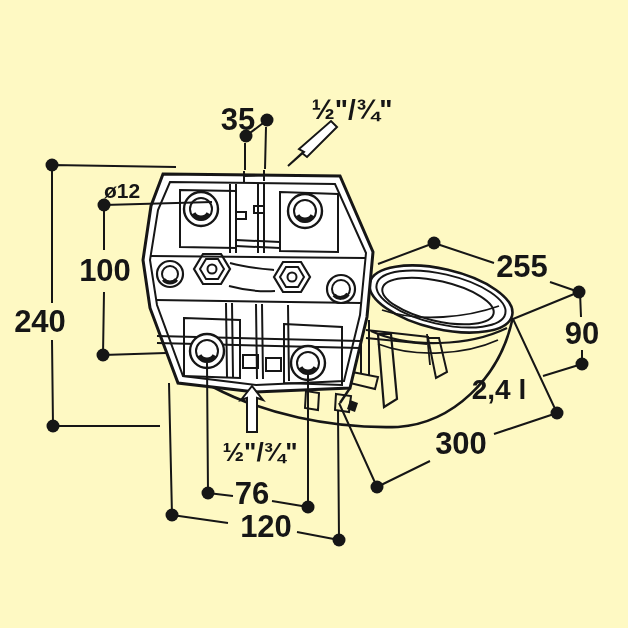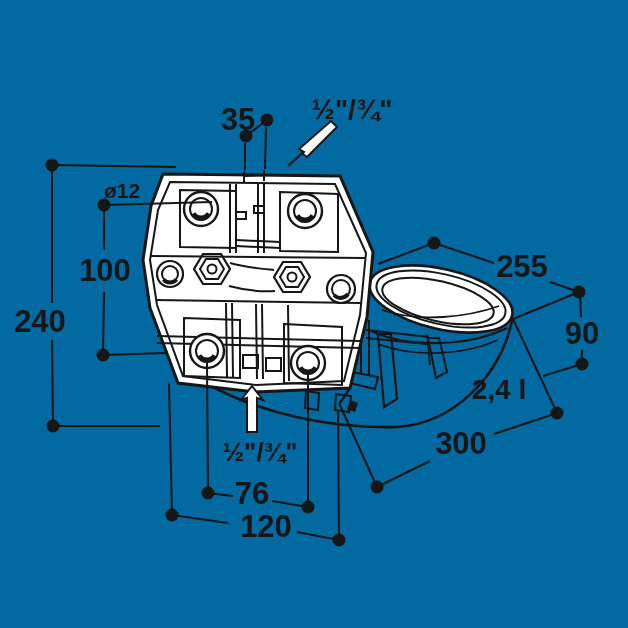--- a/index.html
+++ b/index.html
@@ -1,17 +1,17 @@
 <!DOCTYPE html>
 <html><head>
 <meta charset="utf-8">
 <style>
   html,body{margin:0;padding:0;background:#fff;}
   .canvas{
-    width:628px;height:628px;background:#0369a1;position:relative;overflow:hidden;
+    width:628px;height:628px;background:#fef9c3;position:relative;overflow:hidden;
     font-family:"Liberation Sans", sans-serif;
   }
   svg text{
     font-family:"Liberation Sans","DejaVu Sans",sans-serif;
     font-weight:bold;
     fill:#161616;
   }
   .num{font-size:31px;}
   .numsm{font-size:21px;}
   .frac{font-size:28px;}

